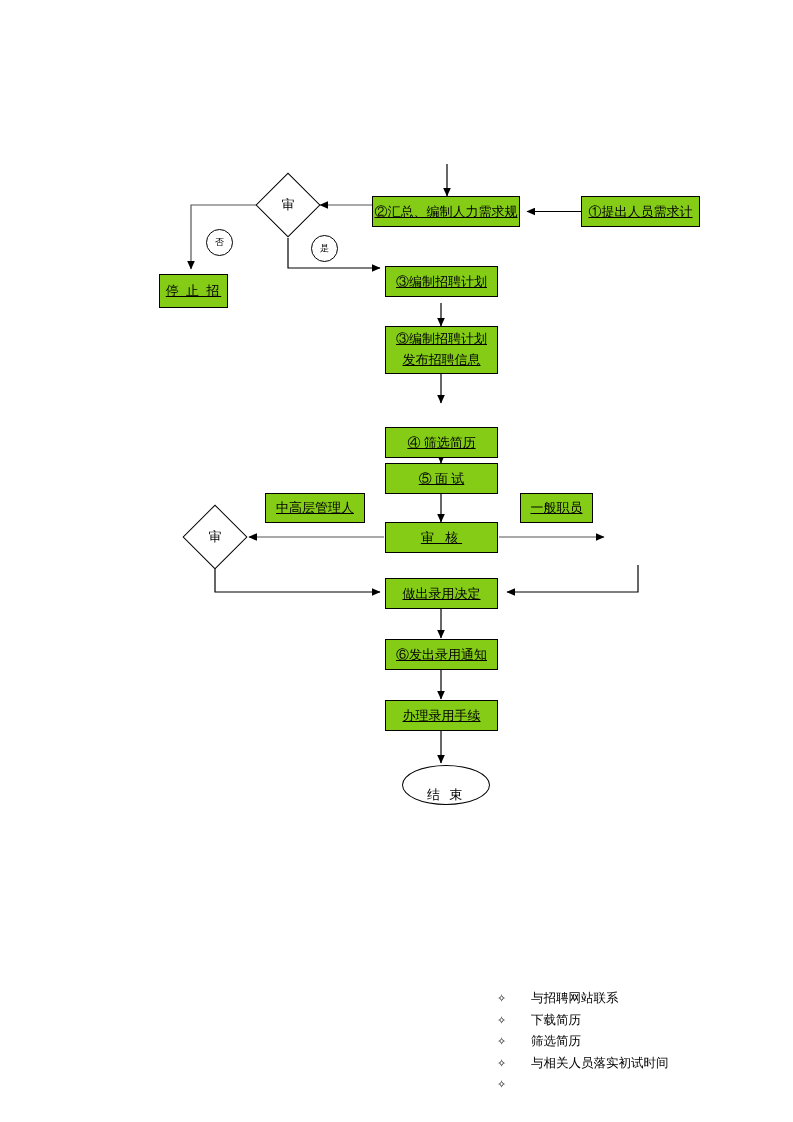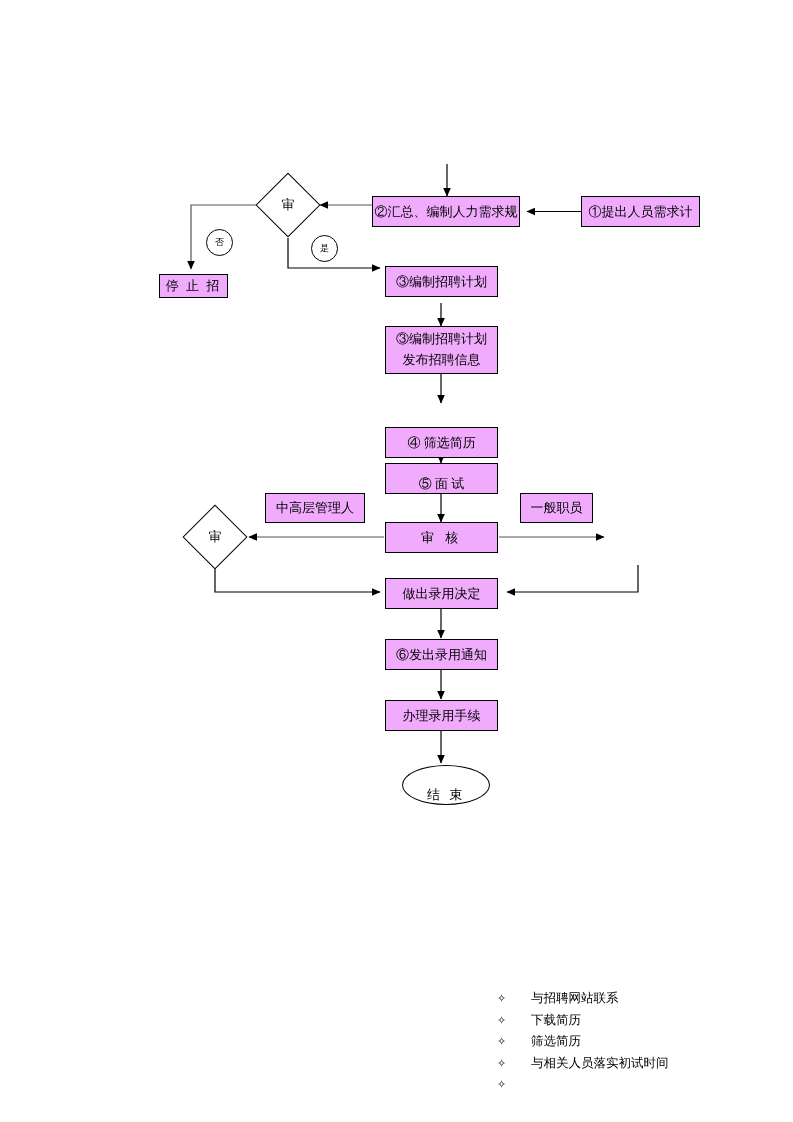--- a/index.html
+++ b/index.html
@@ -25,22 +25,23 @@
     box-sizing: border-box;
     display: flex;
     align-items: center;
     justify-content: center;
     text-align: center;
     line-height: 1.35;
     white-space: nowrap;
   }
   .box {
     border: 1px solid #000000;
-    background: #f0abfc;
+    background: #84cc16;
     font-size: 13px;
+    text-decoration: underline;
   }
   .box.two-line {
     white-space: normal;
     flex-direction: column;
     line-height: 1.6;
   }
   .ellipse {
     border: 1px solid #000000;
     border-radius: 50%;
     background: #ffffff;
@@ -181,38 +182,38 @@
   </div>
 
   <div class="node circle-label" style="left:206px; top:229px; width:27px; height:27px;">
     <span>否</span>
   </div>
 
   <div class="node circle-label" style="left:311px; top:235px; width:27px; height:27px;">
     <span>是</span>
   </div>
 
-  <div class="node box" style="left:159px; top:274px; width:69px; height:24px;">
+  <div class="node box" style="left:159px; top:274px; width:69px; height:34px;">
     <span class="spaced2">停 止 招</span>
   </div>
 
   <div class="node box" style="left:385px; top:266px; width:113px; height:31px;">
     <span>③编制招聘计划</span>
   </div>
 
   <div class="node box two-line" style="left:385px; top:326px; width:113px; height:48px;">
     <span>③编制招聘计划</span>
     <span>发布招聘信息</span>
   </div>
 
   <div class="node box" style="left:385px; top:403px; width:113px; height:31px;margin-top:24px;">
     <span>④ 筛选简历</span>
   </div>
 
-  <div class="node box" style="left:385px; top:463px; width:113px; height:31px;align-items:flex-end;">
+  <div class="node box" style="left:385px; top:463px; width:113px; height:31px;">
     <span>⑤ 面  试</span>
   </div>
 
   <div class="node box" style="left:385px; top:522px; width:113px; height:31px;">
     <span class="spaced">审  核</span>
   </div>
 
   <div class="node box" style="left:265px; top:493px; width:100px; height:30px;">
     <span>中高层管理人</span>
   </div>

